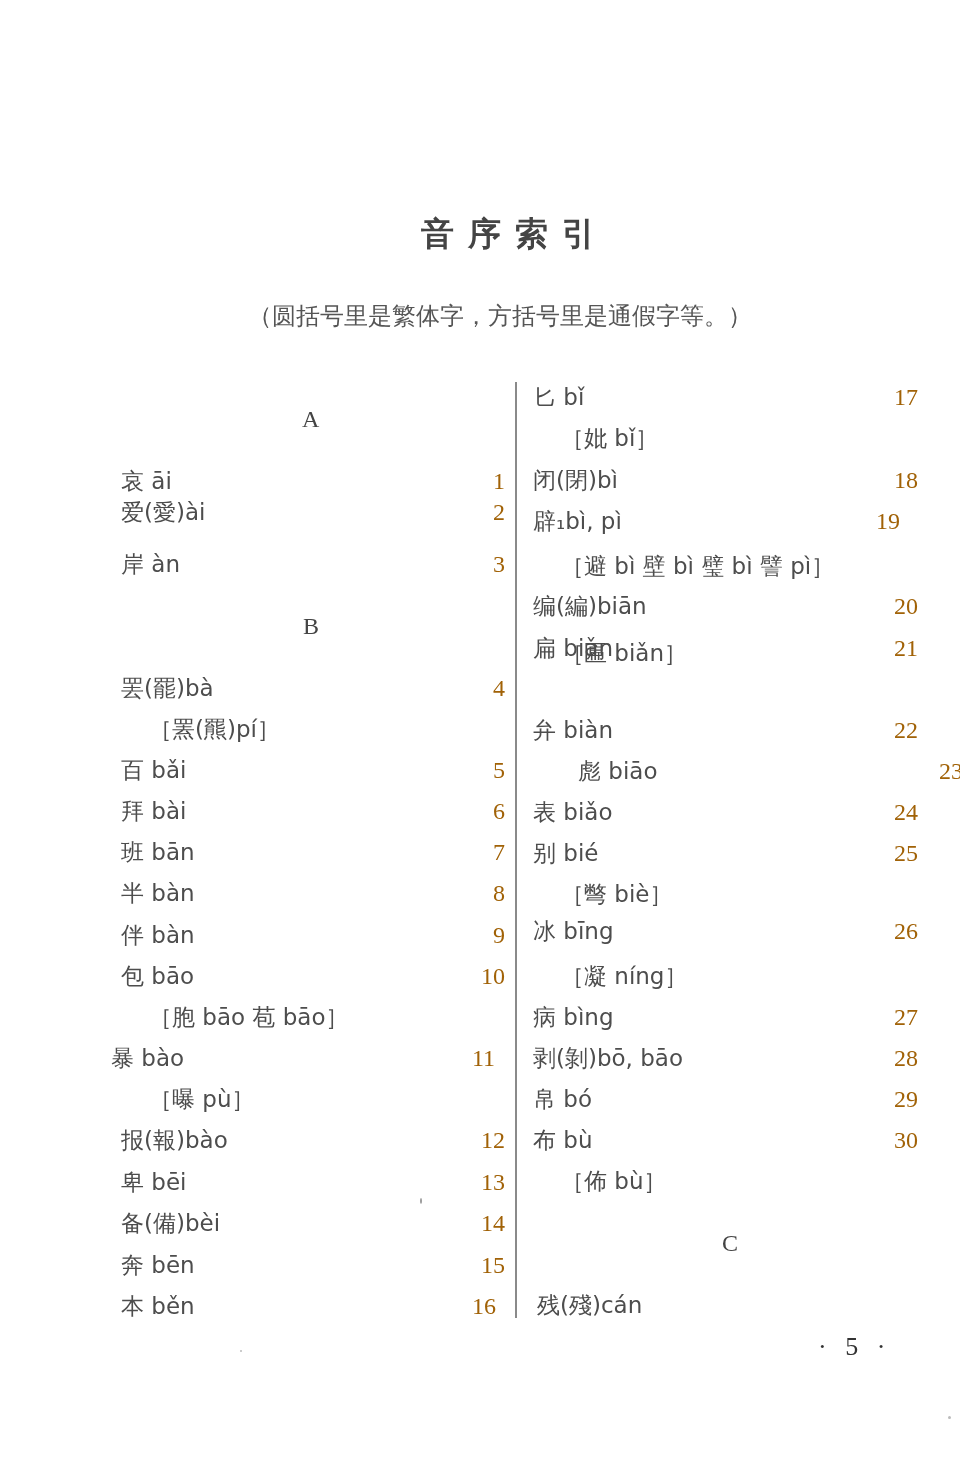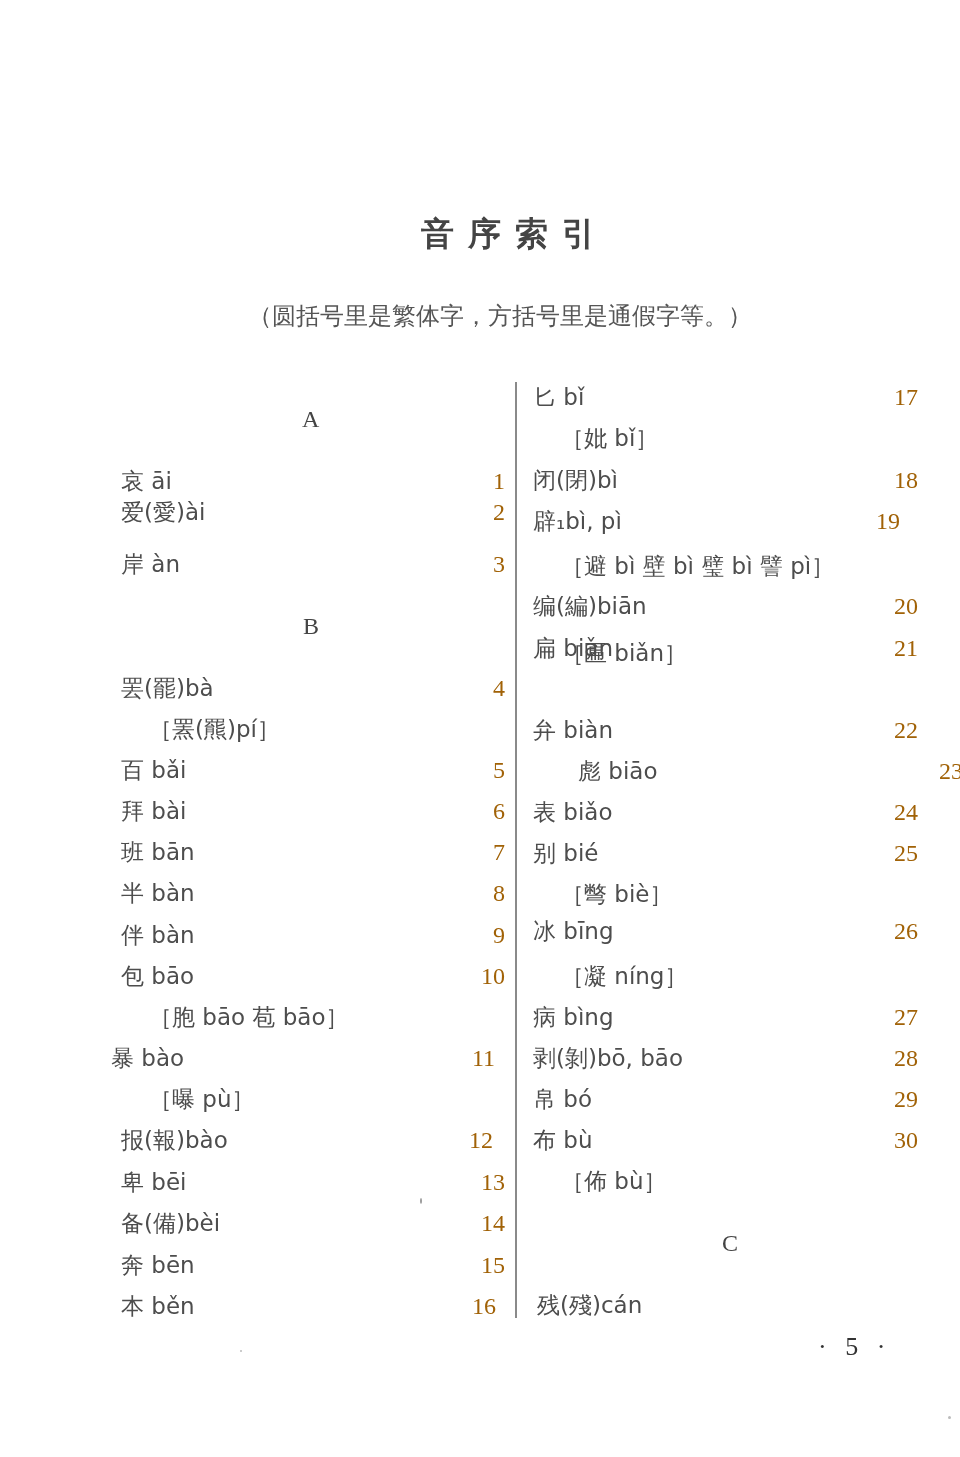--- a/index.html
+++ b/index.html
@@ -106,21 +106,21 @@
   </div>
   <div class="row" style="left:111px; top:1043px; width:386px;">
     <span class="entry">暴 bào</span>
     <span class="page" style="right:2px;text-align:center;">11</span>
   </div>
   <div class="row sub" style="left:121px; top:1084px; width:386px;">
     <span class="entry">［曝 pù］</span>
   </div>
   <div class="row" style="left:121px; top:1125px; width:386px;">
     <span class="entry">报(報)bào</span>
-    <span class="page" style="right:14px;font-family:Liberation Serif, serif;">12</span>
+    <span class="page" style="right:2px;font-family:Liberation Serif, serif;">12</span>
   </div>
   <div class="row" style="left:121px; top:1167px; width:386px;">
     <span class="entry">卑 bēi</span>
     <span class="page" style="right:2px;">13</span>
   </div>
   <div class="row" style="left:121px; top:1208px; width:386px;">
     <span class="entry">备(備)bèi</span>
     <span class="page" style="right:2px;">14</span>
   </div>
   <div class="row" style="left:121px; top:1250px; width:386px;">

